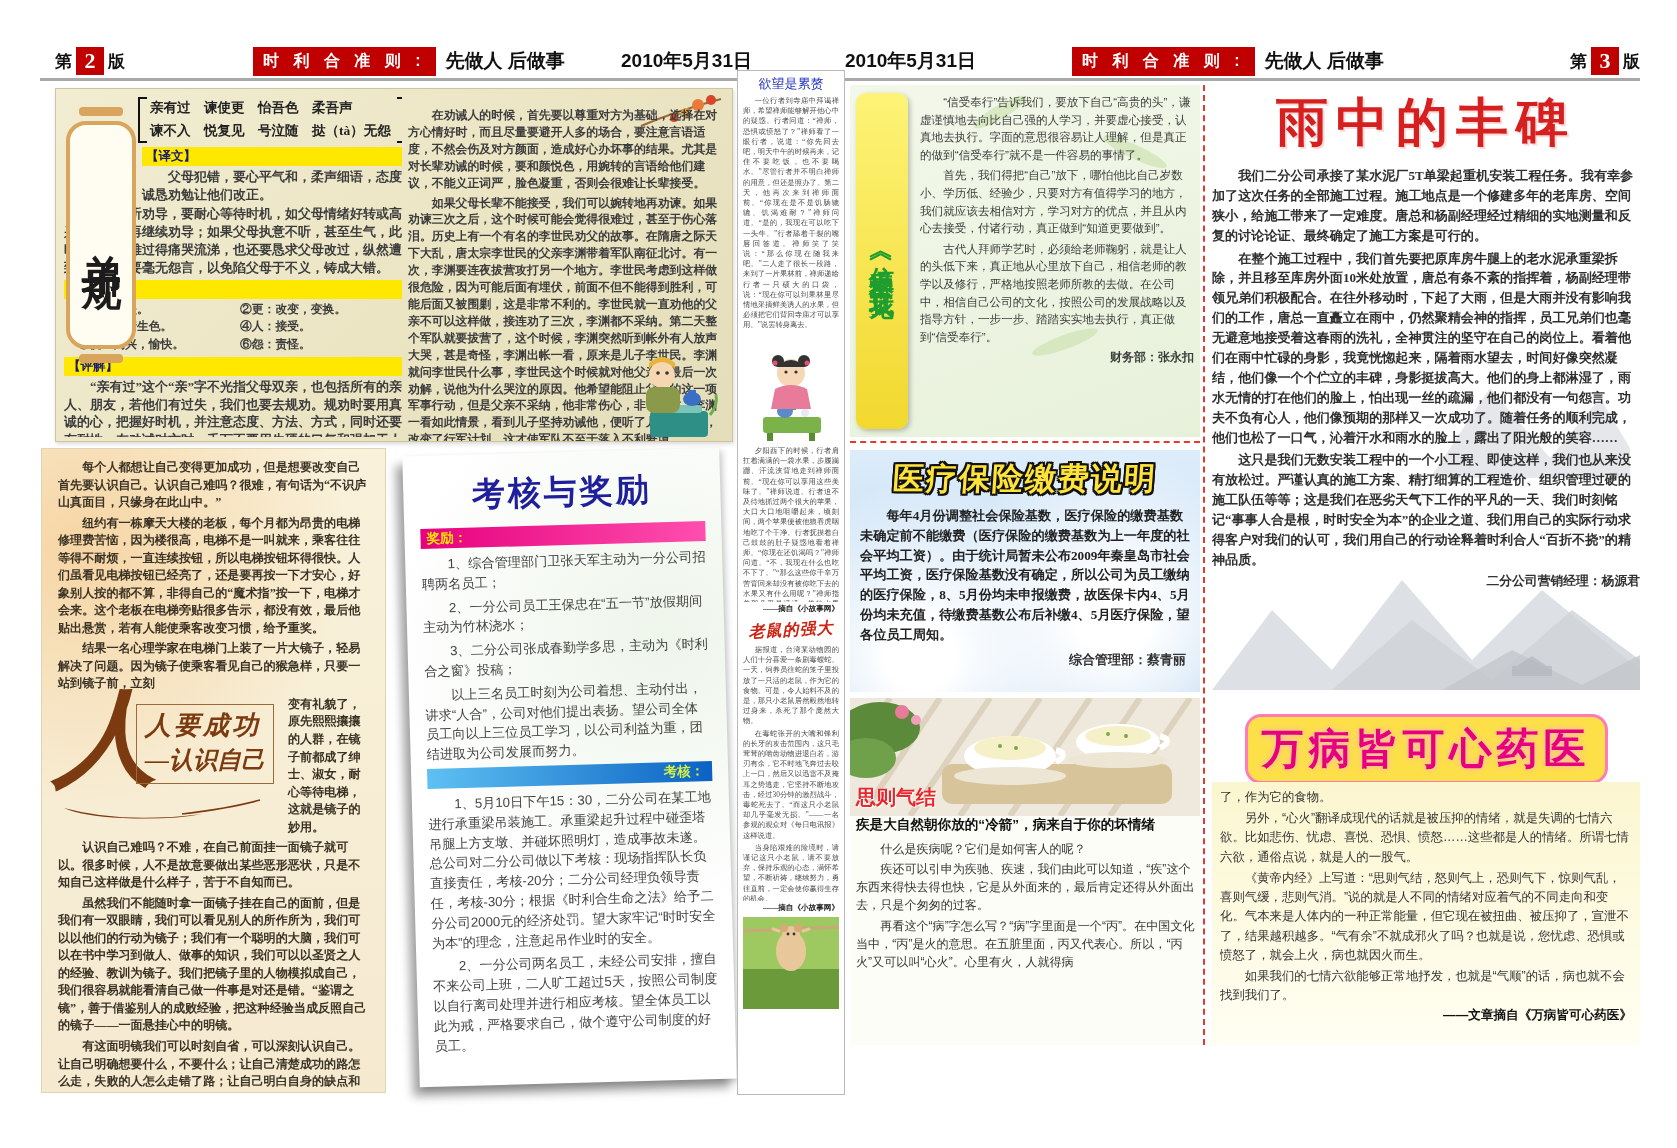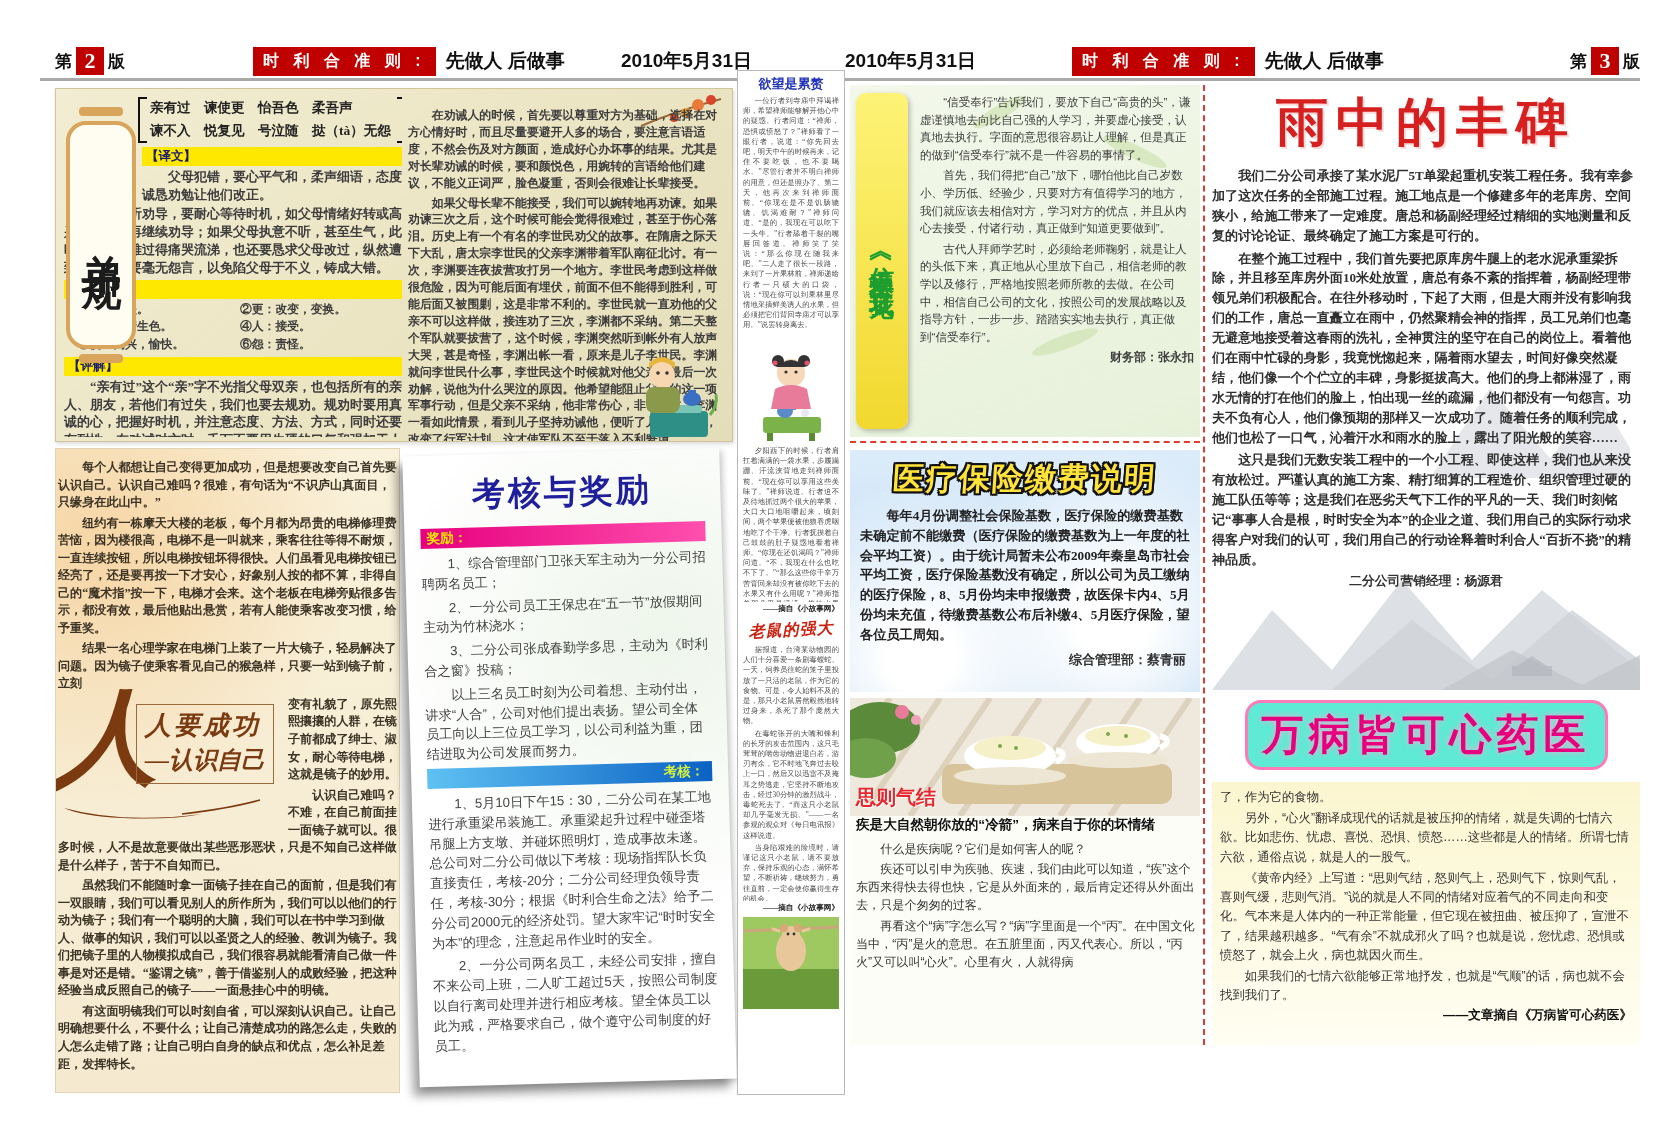--- a/index.html
+++ b/index.html
@@ -43,24 +43,24 @@
   .dz-verse::after{right:-4px;border-left:none;}
   .yl-bar{background:#ffe800;font-weight:bold;color:#1c1c6e;font-size:12.5px;padding:1px 4px;
           margin:3px 0 2px 0;font-family:"Liberation Sans",sans-serif;}
   .dz-p{font-size:13px;font-weight:600;line-height:1.38;color:#3c3c3c;text-indent:2em;margin:1px 0;}
   .dz-notes{display:grid;grid-template-columns:1fr 1fr;font-size:11.8px;font-weight:600;
             line-height:1.5;padding-left:14px;color:#3c3c3c;}
   .dz-rp{font-size:11.9px;font-weight:600;line-height:1.42;color:#3c3c3c;text-indent:2em;margin:0 0 3px 0;}
   .elder-svg{position:absolute;right:0;bottom:0;}
   .flower-svg{position:absolute;right:6px;top:2px;}
   
-  .succ{position:absolute;left:55px;top:448px;width:345px;height:645px;
+  .succ{position:absolute;left:41px;top:448px;width:345px;height:645px;
         background:radial-gradient(circle at 12% 15%,rgba(243,180,100,.45),transparent 42%),
                    linear-gradient(#f9f1da,#f5ead0);
-        border:1px solid #e0d4b4;padding:10px 2px;box-sizing:border-box;overflow:hidden;}
+        border:1px solid #e0d4b4;padding:10px 16px;box-sizing:border-box;overflow:hidden;}
   .succ .p{font-size:12.1px;font-weight:600;line-height:1.45;color:#3a3224;}
   .cal{float:left;width:222px;height:122px;margin:4px 8px 2px 0;position:relative;color:#7b3a10;}
   .cal-big{position:absolute;left:-4px;top:-14px;font-size:104px;font-weight:bold;font-style:italic;line-height:1;}
   .cal-rest{position:absolute;left:78px;top:4px;border:1px solid #9a6a3a;padding:3px 8px 7px 8px;background:transparent;}
   .cal-l1{display:block;font-size:26px;font-weight:bold;font-style:italic;letter-spacing:3px;white-space:nowrap;}
   .cal-l2{display:block;font-size:24px;font-weight:bold;font-style:italic;margin-top:1px;white-space:nowrap;}
   .cal svg{position:absolute;left:4px;bottom:-2px;}
   
   .kh{position:absolute;left:405px;top:448px;width:327px;height:645px;}
   .kh-paper{position:absolute;left:6px;top:4px;right:4px;bottom:10px;background:#fff;
@@ -70,21 +70,21 @@
   .kh-title{text-align:center;font-weight:900;font-size:33px;color:#1f1f9c;letter-spacing:3px;
             font-family:"Liberation Sans",sans-serif;margin:4px 0 10px 0;}
   .bar{height:20px;line-height:20px;font-weight:bold;font-size:13.5px;margin:4px 0 6px 0;
        font-family:"Liberation Sans",sans-serif;}
   .bar-pink{background:linear-gradient(90deg,#e6007e,#ff4fae);color:#ffe800;padding-left:6px;}
   .bar-blue{background:linear-gradient(90deg,#5ec1f2,#0b62c4);color:#d7f23c;text-align:right;padding-right:8px;}
   .kh .p{font-size:13.2px;line-height:1.5;color:#444;font-family:"Liberation Sans",sans-serif;margin-bottom:4px;}
   
   .mid{position:absolute;left:737px;top:70px;width:108px;height:1025px;background:#fff;
        border:1px solid #b9b9b9;box-sizing:border-box;padding:4px 5px;overflow:hidden;}
-  .mid-title1{color:#2233bb;font-weight:700;font-size:13px;text-align:center;
+  .mid-title1{color:#2233bb;font-weight:400;font-size:13px;text-align:center;
               font-family:"Liberation Sans",sans-serif;margin-bottom:3px;}
   .tiny{font-size:7.3px;line-height:1.4;color:#4a4a4a;text-align:justify;text-indent:1.6em;margin:0 0 2px 0;}
   .tiny-attr{font-size:7.6px;font-weight:bold;text-align:right;color:#222;margin:1px 0 3px 0;}
   .mid-girl{display:block;margin:3px auto;}
   .mid-title2{color:#cc2212;font-weight:bold;font-style:italic;font-size:16px;text-align:center;
               transform:rotate(-3deg);margin:6px 0 4px 0;letter-spacing:1px;}
   .mid-photo{display:block;margin:4px auto 0 auto;}
   
   .xs{position:absolute;left:850px;top:85px;width:350px;height:352px;overflow:hidden;
       background:linear-gradient(160deg,#f3f8ea,#e7f1da);}
@@ -114,27 +114,27 @@
             font-family:"Liberation Sans",sans-serif;text-shadow:1px 1px 0 #fff;}
   .ys-head{position:absolute;left:6px;top:118px;right:4px;font-weight:900;font-size:13.6px;color:#111;
            font-family:"Liberation Sans",sans-serif;}
   .ys-body{position:absolute;left:6px;top:142px;right:4px;bottom:2px;overflow:hidden;}
   .ys-body .p{font-size:12.1px;line-height:1.5;color:#333;font-family:"Liberation Sans",sans-serif;margin-bottom:2px;}
   
   .rb{position:absolute;left:1212px;top:88px;width:428px;height:602px;overflow:hidden;}
   .rb-title{text-align:center;font-size:52px;font-weight:900;color:#d61f1f;letter-spacing:8px;
             font-family:"Liberation Sans",sans-serif;margin:0 0 8px 0;text-shadow:2px 2px 0 #fbdada;}
   .rb .p{font-size:13.1px;font-weight:600;line-height:1.52;color:#2f2f2f;position:relative;z-index:2;}
-  .rb .sig{font-size:12.8px;font-family:Liberation Mono, monospace;position:relative;z-index:2;text-align:center;}
+  .rb .sig{font-size:12.8px;font-family:Liberation Mono, monospace;position:relative;z-index:2;}
   .rb-mtn{position:absolute;right:0;bottom:0;z-index:1;opacity:.55;}
   .rb-mtn2{position:absolute;right:10px;top:270px;z-index:1;opacity:.35;}
   .wb-titlewrap{position:absolute;left:1212px;top:700px;width:428px;text-align:center;}
   .wb-title{display:inline-block;font-size:42px;font-weight:900;color:#e6007d;letter-spacing:5px;
             font-family:Liberation Sans, sans-serif;border:3px solid #ff7ab8;border-radius:16px;
-            padding:4px 14px;background:#5eead4;text-shadow:0 0 6px #ffa8cf;}
+            padding:4px 14px;background:#fde047;text-shadow:0 0 6px #ffa8cf;margin-top:14px;}
   .wb-body{position:absolute;left:1212px;top:782px;width:428px;height:263px;overflow:hidden;
            background:linear-gradient(180deg,#fbf6cf,#fffef2);padding:6px 8px;box-sizing:border-box;}
   .wb-body .p{font-size:12.4px;line-height:1.55;color:#333;font-family:"Liberation Sans",sans-serif;margin-bottom:2px;}
   .wb-attr{text-align:right;font-weight:900;font-size:12.6px;color:#111;font-family:"Liberation Sans",sans-serif;}
 </style>
 </head>
 <body>
 
 <div class="sheet">
 

